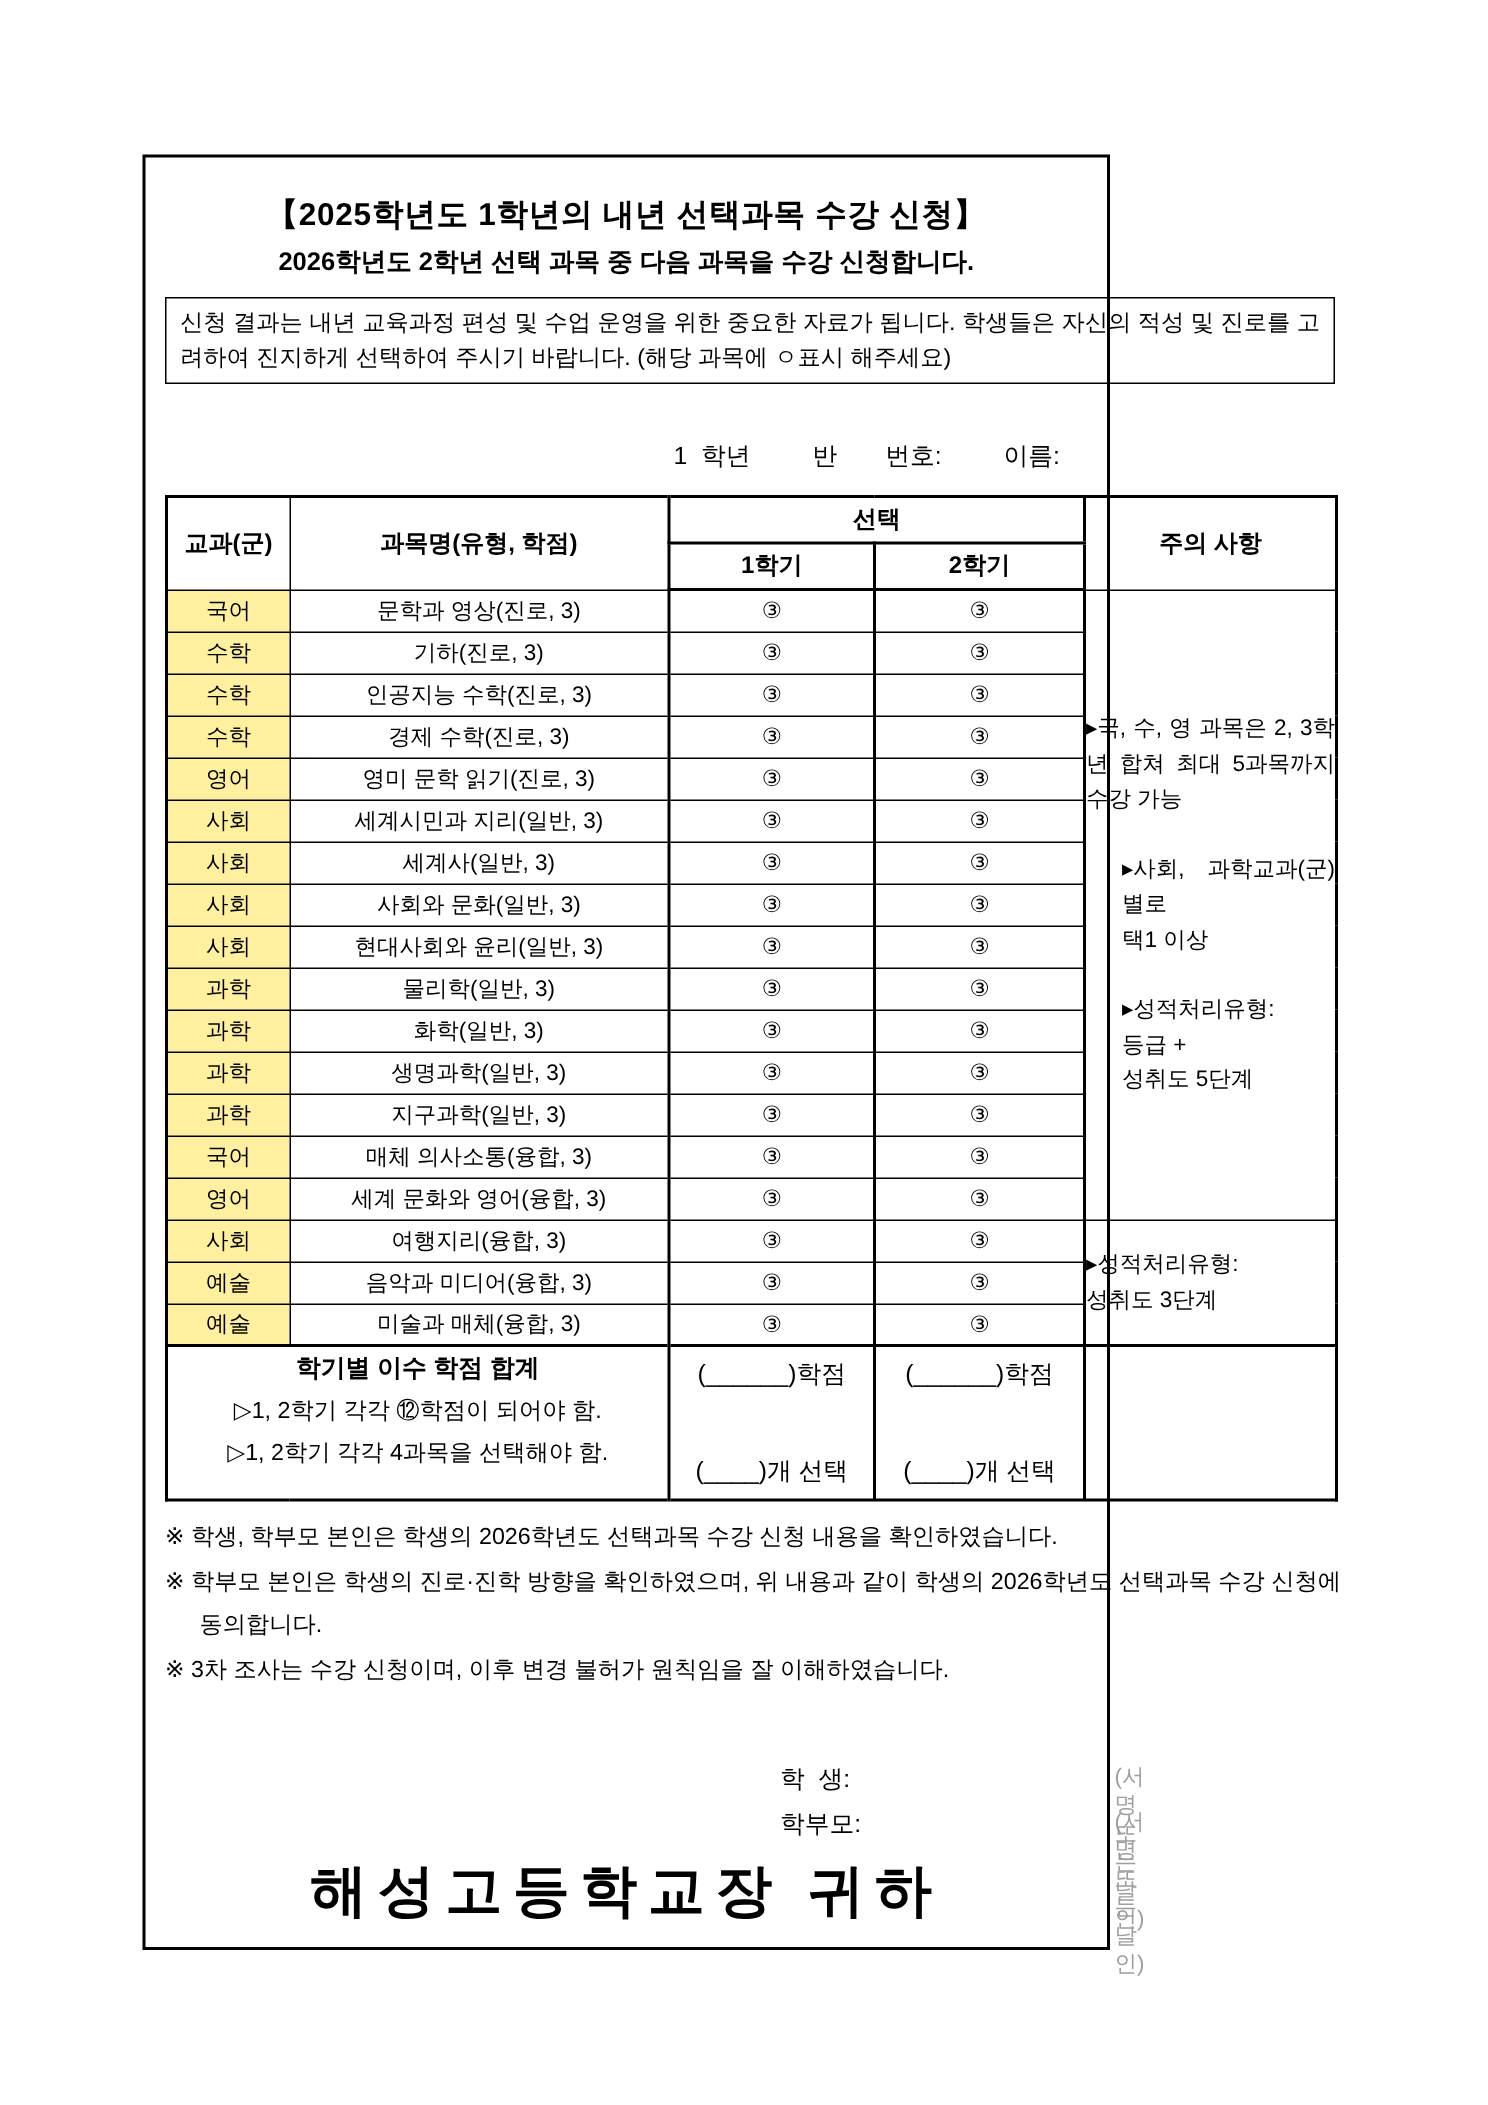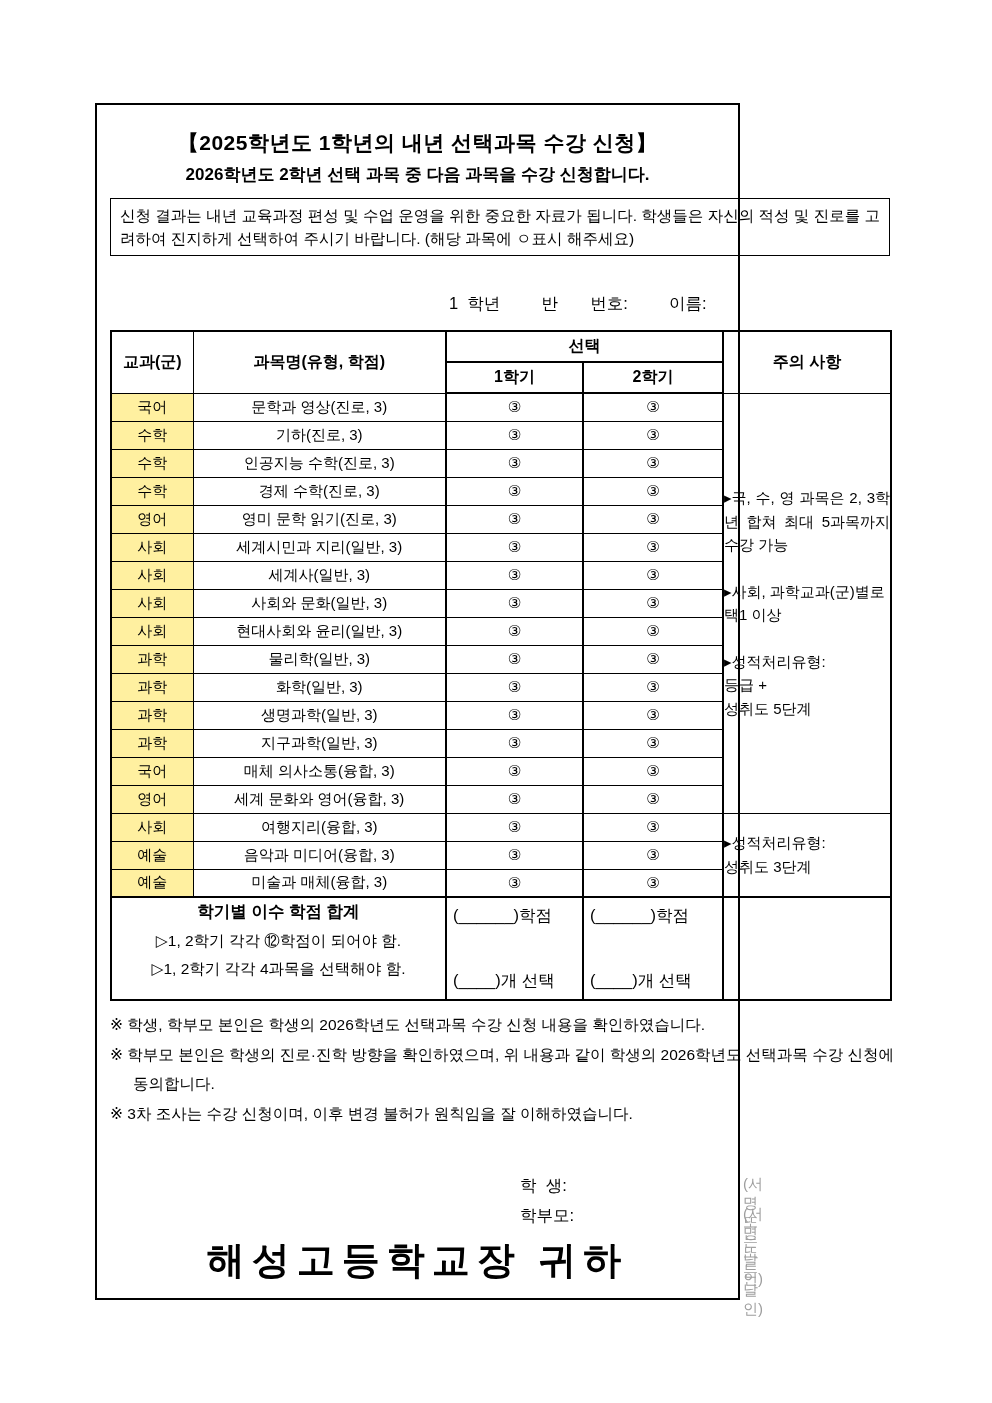--- a/index.html
+++ b/index.html
@@ -43,30 +43,30 @@
   th.h-notes{ border-left:2px solid #000; }
   td.c-s1   { border-left:2px solid #000; }
   td.c-s2   { border-left:2px solid #000; }
   td.notes-cell { border-left:2px solid #000; }
   .group-cell { background:var(--hl,#FFF0A0); }
   .notes-cell {
     text-align:left; vertical-align:middle; padding:6px 4px 6px 6px;
     font-size:15px; line-height:23.5px;
   }
   .note { white-space:pre-line; text-align:justify; word-break:break-all; }
-  .note + .note { margin-top:23px; }
+  .note + .note { margin-top:23px;padding-left:24px; }
   tr.totals td { border-top:2px solid #000; }
   tr.totals { height:103px; }
   .totals-left { text-align:left; vertical-align:top; padding:5px 8px; }
   .totals-title { text-align:center; font-weight:bold; font-size:16.5px; margin:3px 0 4px; }
   .totals-line { font-size:15.5px; line-height:28px; }
   .totals-sem { vertical-align:top; }
   .totals-sem .inner {
     display:flex; flex-direction:column; justify-content:space-between;
-    height:87px; padding:7px 6px; text-align:left; font-size:16.5px;
+    height:87px; padding:7px 6px; text-align:center; font-size:16.5px;
   }
   .footnotes {
     position:absolute; top:905px; left:13px; width:784px;
     font-size:15.5px; line-height:29.5px;
   }
   .footnotes p { margin:0; padding-left:23px; text-indent:-23px; text-align:justify; }
   .date-line {
     position:absolute; top:1042px; left:0; width:100%; text-align:center;
     font-size:16.5px; white-space:pre;
   }

